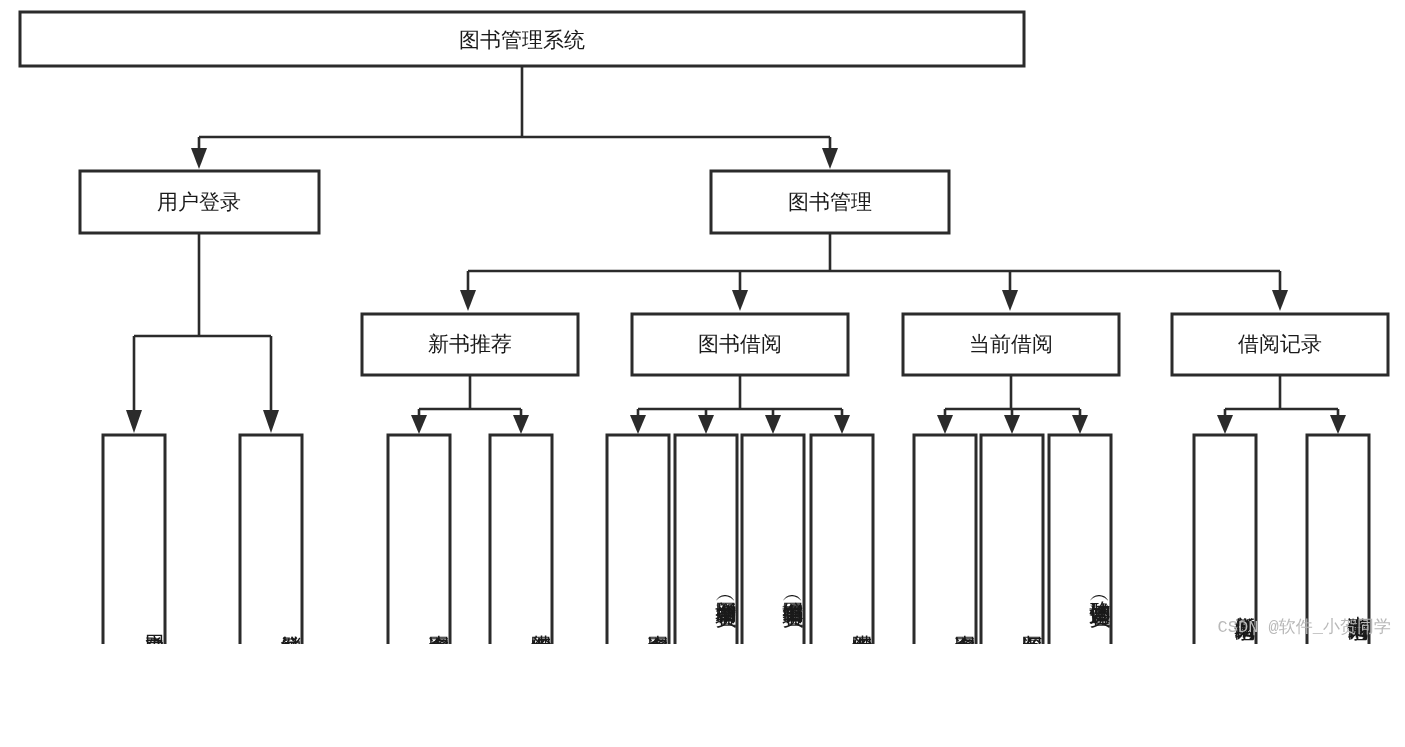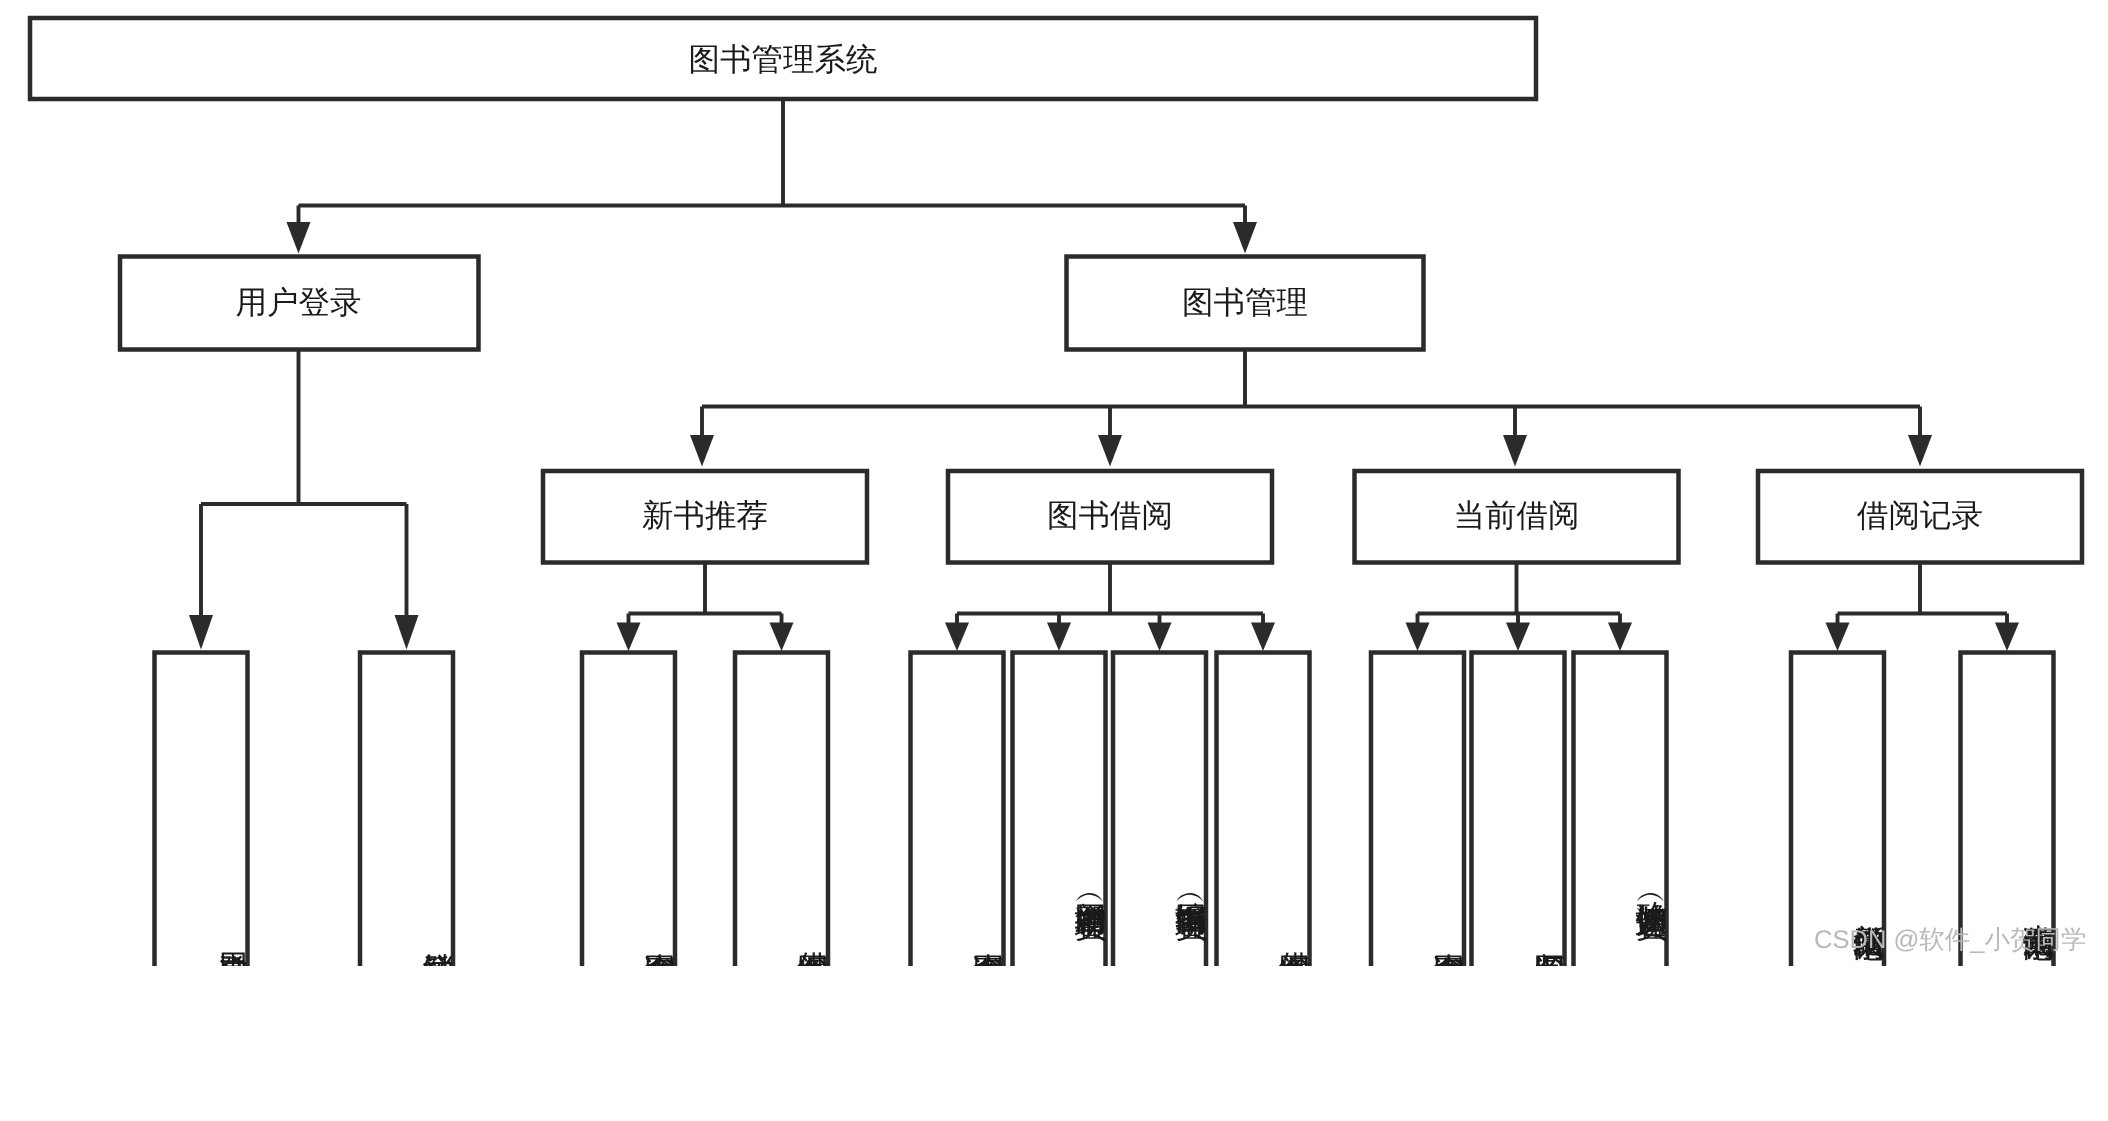--- a/index.html
+++ b/index.html
@@ -60,21 +60,21 @@
     white-space: nowrap;
     display: flex;
     align-items: flex-start;
     justify-content: center;
     pointer-events: none;
   }
   .watermark {
     position: absolute;
     right: 14px;
     bottom: 6px;
-    font-family: Liberation Sans, sans-serif;
+    font-family: Liberation Mono, monospace;
     font-size: 17px;
     color: #b9b9b9;
     white-space: nowrap;
     user-select: none;
     text-align: center;
   }
 </style>
 </head>
 <body>
 

